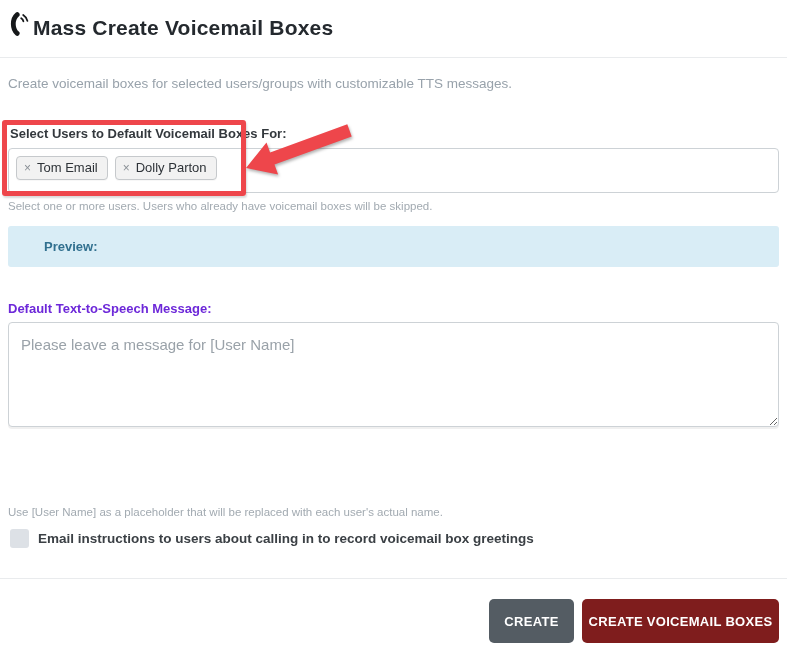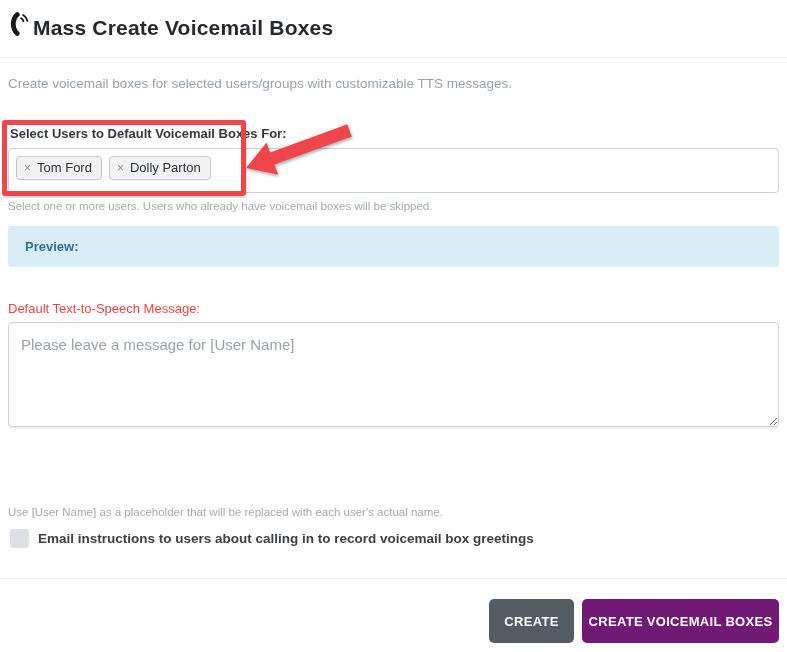--- a/index.html
+++ b/index.html
@@ -37,26 +37,26 @@
   .tag-remove { color:#8a9096; font-size:12px; margin-right:6px; cursor:pointer; }
   .helper {
     position:absolute; left:8px; font-size:11.5px; color:#a2aab1;
   }
   .helper-users { top:200px; }
   .helper-tts  { top:506px; }
   
   .preview-banner {
     position:absolute; left:8px; top:226px; width:771px; height:41px;
     background:#d9edf6; border-radius:3px; color:#31708f; font-size:13px;
-    display:flex; align-items:center; padding-left:17px;
+    display:flex; align-items:center; padding-left:36px;
   }
   .preview-banner b { font-weight:700; margin-right:4px; }
   
   .tts-label {
-    position:absolute; left:8px; top:301px; font-size:13px; font-weight:400; color:#ef4444;
+    position:absolute; left:8px; top:301px; font-size:13px; font-weight:700; color:#6d28d9;
   }
   .tts-textarea {
     position:absolute; left:8px; top:322px; width:771px; height:105px;
     border:1px solid #cdd2d6; border-radius:4px; padding:13px 12px;
     font-family:"Liberation Sans", sans-serif; font-size:15px; color:#333;
     resize:both; outline:none; box-shadow:0 2px 0 rgba(0,0,0,.06);
   }
   .tts-textarea::placeholder { color:#9aa2a9; }
   
   .email-checkbox {
@@ -66,21 +66,21 @@
   .email-label {
     position:absolute; left:38px; top:531px; font-size:13.5px; font-weight:700; color:#3b4045;
   }
   
   .btn {
     position:absolute; top:599px; height:44px; border:none; border-radius:5px;
     color:#fff; font-family:"Liberation Sans", sans-serif; font-size:13px;
     font-weight:700; letter-spacing:.3px; cursor:pointer;
   }
   .btn-cancel { left:489px; width:85px;  background:#545c63; }
-  .btn-create { left:582px; width:197px; background:#701a75; }
+  .btn-create { left:582px; width:197px; background:#7f1d1d; }
   
   .highlight-box {
     position:absolute; left:2px; top:120px; width:244px; height:76px;
     border:5px solid #ee464b; border-radius:3px; pointer-events:none;
     box-shadow:1px 2px 2px rgba(0,0,0,.15);
   }
   .red-arrow { position:absolute; left:230px; top:112px; width:135px; height:75px;
     pointer-events:none; filter:drop-shadow(1px 2px 1.5px rgba(0,0,0,.3)); }
 </style>
 </head>
@@ -97,21 +97,21 @@
 
   <div class="divider divider-1"></div>
 
   <p class="description">Create voicemail boxes for selected users/groups with customizable TTS messages.</p>
 
   <div class="select-label">Select Users to Default Voicemail Boxes For:</div>
 
   <div class="user-select">
     <span class="tag">
       <span class="tag-remove">×</span>
-      <span>Tom Ford</span>
+      <span>Tom Email</span>
     </span>
     <span class="tag">
       <span class="tag-remove">×</span>
       <span>Dolly Parton</span>
     </span>
   </div>
 
   <p class="helper helper-users">Select one or more users. Users who already have voicemail boxes will be skipped.</p>
 
   <div class="highlight-box"></div>

